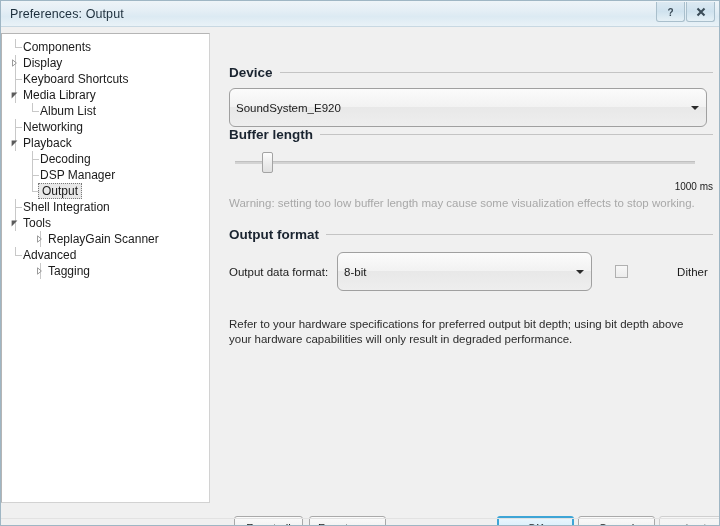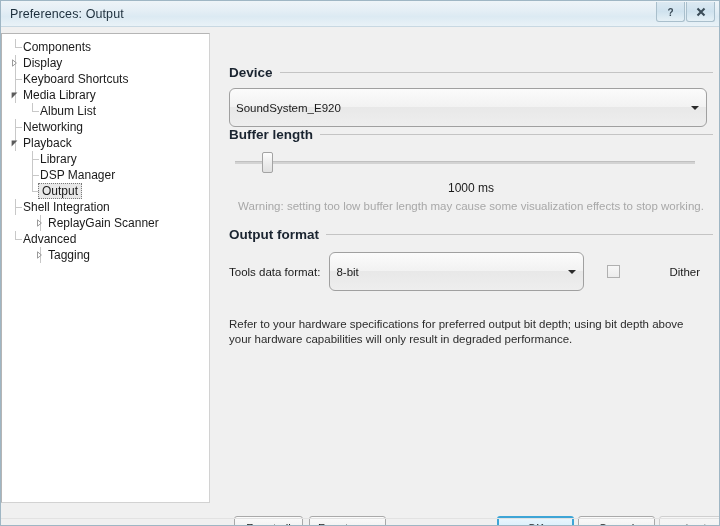--- a/index.html
+++ b/index.html
@@ -210,29 +210,29 @@
     position: absolute;
     width: 11px;
     height: 21px;
     box-sizing: border-box;
     background: linear-gradient(to bottom, #fdfdfd, #ececec 55%, #e0e0e0);
     border: 1px solid #a3a3a3;
     border-radius: 2px;
     top: 0px;
   }
   .slider-value {
-    text-align: center;
-    font-size: 12px;
+    text-align: right;
+    font-size: 10px;
     color: #1a1a1a;
     width: 484px;
   }
   .hint {
     font-size: 11.5px;
     color: #a8a8a8;
-    text-align: center;
+    text-align: left;
     width: 484px;
   }
   .body-text {
     font-size: 11.5px;
     color: #2b2b2b;
     line-height: 15px;
     width: 466px;
   }
 
   
@@ -387,21 +387,21 @@
             </svg>
         </span>
         <span class="tree-label">Playback</span>
       </div>
 
       <div class="tree-item indent-2">
         <span class="tw">
           <span class="guide"></span>
             <span class="elbow"></span>
         </span>
-        <span class="tree-label">Library</span>
+        <span class="tree-label">Decoding</span>
       </div>
 
       <div class="tree-item indent-2">
         <span class="tw">
           <span class="guide"></span>
             <span class="elbow"></span>
         </span>
         <span class="tree-label">DSP Manager</span>
       </div>
 
@@ -414,20 +414,29 @@
       </div>
 
       <div class="tree-item indent-1">
         <span class="tw">
           <span class="guide"></span>
             <span class="elbow"></span>
         </span>
         <span class="tree-label">Shell Integration</span>
       </div>
 
+      <div class="tree-item indent-1">
+        <span class="tw">
+          <span class="guide"></span>
+          <svg width="8" height="8" viewBox="0 0 8 8">
+              <path d="M0.6 1.6 L6.4 1.6 L0.6 7.4 Z" fill="#5c5c5c"></path>
+            </svg>
+        </span>
+        <span class="tree-label">Tools</span>
+      </div>
 
       <div class="tree-item indent-2b">
         <span class="tw">
           <span class="guide"></span>
           <svg width="7" height="8" viewBox="0 0 7 8">
               <path d="M1.5 0.8 L5.4 4 L1.5 7.2 Z" fill="none" stroke="#9a9a9a" stroke-width="1"></path>
             </svg>
         </span>
         <span class="tree-label">ReplayGain Scanner</span>
       </div>
@@ -478,21 +487,21 @@
         <div class="hint" style="margin-top:5px;">Warning: setting too low buffer length may cause some visualization effects to stop working.</div>
       </div>
 
       <div class="group" style="top:198px;">
         <div class="group-head">
           <span class="group-title">Output format</span>
           <span class="group-rule"></span>
         </div>
 
         <div style="display:flex; align-items:center; margin-top:9px;">
-          <span class="field-label">Tools data format:</span>
+          <span class="field-label">Output data format:</span>
           <div class="combo" style="width:255px; margin-left:9px;">
             <span>8-bit</span>
             <span class="combo-arrow"></span>
           </div>
           <div class="checkbox-row" style="margin-left:23px;">
             <span class="checkbox"></span>
             <span class="checkbox-label">Dither</span>
           </div>
         </div>
 

